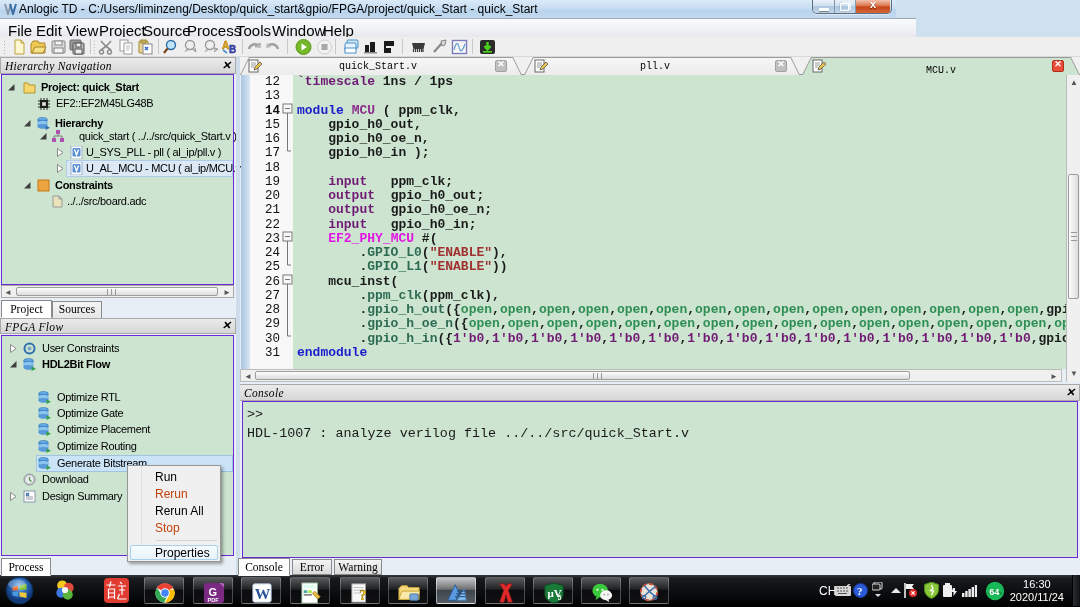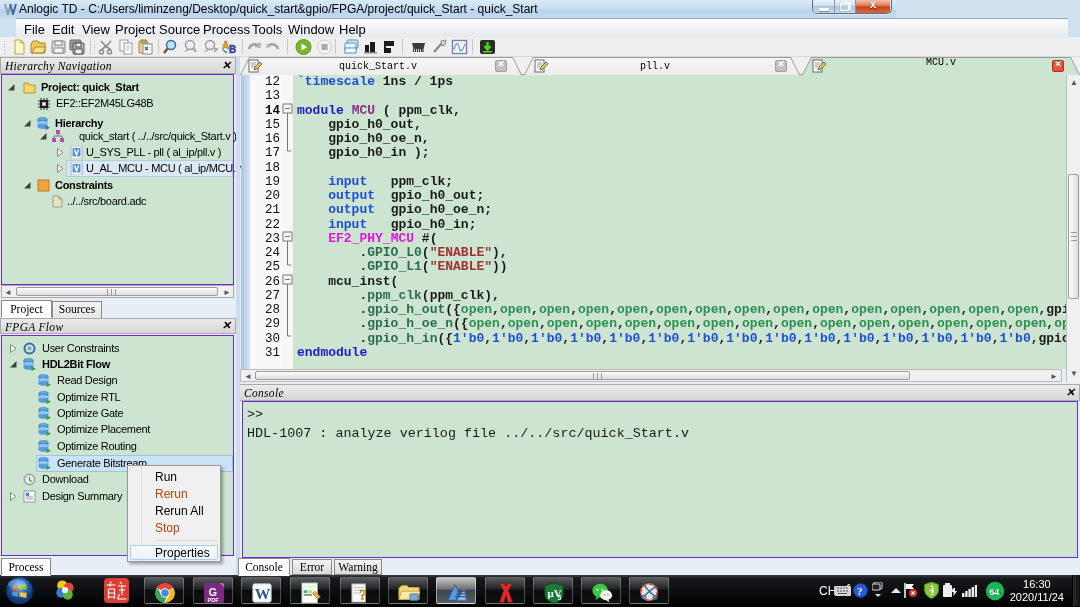--- a/index.html
+++ b/index.html
@@ -14,23 +14,23 @@
 #winbtns { position:absolute; right:4px; top:0; width:80px; height:14px; display:flex;
   border:1px solid #5f6f7f; border-top:none; border-radius:0 0 5px 5px; overflow:hidden; box-shadow:0 1px 1px rgba(255,255,255,.5);}
 .wbtn { height:100%; position:relative; }
 #btnmin { width:22px; background:linear-gradient(180deg,#e8f1f9 0%,#cfdfee 45%,#aec8e0 50%,#c4d8ea 100%); border-right:1px solid #8296a9;}
 #btnmax { width:21px; background:linear-gradient(180deg,#e8f1f9 0%,#cfdfee 45%,#aec8e0 50%,#c4d8ea 100%); border-right:1px solid #8296a9;}
 #btnclose { width:34px; background:linear-gradient(180deg,#f2c0ac 0%,#e08159 40%,#c8441a 55%,#d4693a 100%);}
 #btnmin::after { content:""; position:absolute; left:6px; top:8px; width:10px; height:3px; background:#fff; box-shadow:0 1px 1px rgba(0,0,0,.4);}
 #btnmax::after { content:""; position:absolute; left:5px; top:3px; width:7px; height:6px; border:1.5px solid #fff; box-shadow:2px -1px 0 rgba(255,255,255,.7), 0 0 1px rgba(0,0,0,.5);}
 #btnclose::after { content:"x"; position:absolute; left:0; right:0; top:-2px; text-align:center; color:#fff; font-weight:bold; font-size:11px; text-shadow:0 1px 1px rgba(0,0,0,.5); font-family:"Liberation Sans",sans-serif;}
 
-#menubar { position:absolute; left:16px; top:18px; width:1052px; height:19px;
+#menubar { position:absolute; left:0; top:18px; width:916px; height:19px;
   background:linear-gradient(180deg,#fafbfd 0%,#f1f3f6 50%,#e6e8eb 100%);
-  border-top:1px solid #9aa8b5; font-size:13px; color:#000; }
+  border-top:1px solid #9aa8b5; font-size:15px; color:#000; }
 #menubar span { position:absolute; top:3px; }
 
 #toolbar { position:absolute; left:0; top:37px; width:1080px; height:20px; background:#efefef; border-bottom:1px solid #d9d9d9;}
 .tsep { position:absolute; top:2px; width:1px; height:15px; background:#c8c8c8; }
 .tgrip { position:absolute; top:3px; width:3px; height:14px;
   background-image:radial-gradient(circle,#b5b5b5 1px,transparent 1px); background-size:3px 3px; }
 .ticon { position:absolute; top:2px; width:17px; height:16px; }
 .ticon svg { width:100%; height:100%; display:block; }
 
 #main { position:absolute; left:0; top:57px; width:1080px; height:519px; background:#e8eef5; }
@@ -61,21 +61,21 @@
 .tabx span { position:absolute; left:0; right:0; top:-2px; text-align:center; color:#fff; font-size:9px; font-weight:bold; }
 .tabx-red { background:#e8503a; border-color:#b03020; }
 #editor { position:absolute; left:241px; top:18px; width:826px; height:294px; background:#cde5d0; overflow:hidden; }
 #gutterblue { position:absolute; left:0; top:0; width:9px; height:100%; background:linear-gradient(90deg,#aac4e2,#d7e5f2); }
 #gutternum { position:absolute; left:9px; top:0; width:32px; height:100%; background:#f8f8f8; }
 #gutterfold { position:absolute; left:41px; top:0; width:11px; height:100%; background:#f7f7f7;}
 #code { position:absolute; left:52px; top:0; width:1014px; height:100%; font-family:"Liberation Mono",monospace;
   font-size:13px; font-weight:bold; line-height:14.25px; white-space:pre; color:#1a1a1a; padding:0px 0 0 4px; }
 #lnums { position:absolute; left:0; top:0; width:30px; text-align:right; font-family:"Liberation Mono",monospace;
   font-size:12.5px; line-height:14.25px; color:#111; padding-top:0px; white-space:pre;}
-.kw { color:#1c1ccd; } .kred { color:#1d4ed8; } .kmag { color:#e315e3; } .kstr { color:#a03030; }
+.kw { color:#1c1ccd; } .kred { color:#701a75; } .kmag { color:#e315e3; } .kstr { color:#a03030; }
 .kgreen { color:#2e8e55; } .kdgreen { color:#2d6b52; } .kpur { color:#8b2f8b; }
 
 #console-text { font-family:"Liberation Mono",monospace; font-size:13.4px; color:#1a1a1a; line-height:19px; white-space:pre;}
 
 #ctxmenu { position:absolute; left:127px; top:465px; width:94px; height:97px; background:#f0f0f0;
   border:1px solid #979797; box-shadow:2px 2px 3px rgba(0,0,0,.35); z-index:50; font-size:12px; }
 #ctxmenu .gutcol { position:absolute; left:0; top:0; width:14px; height:100%; background:#f0f0f0; border-right:1px solid #e0e0e0;}
 .mitem { position:absolute; left:27px; color:#000; }
 .mitem.dis { color:#c2410c; }
 
@@ -393,30 +393,20 @@
         </svg>
       <svg class="abs" style="left:21px;top:2px" width="13" height="13" viewBox="0 0 13 13">
           <ellipse cx="5.5" cy="2.8" rx="4.8" ry="2.2" fill="#6db0e8" stroke="#2a6aaa" stroke-width=".6"></ellipse>
           <path d="M0.7 2.8 v6.6 c0 1.2 2.1 2.2 4.8 2.2 s4.8 -1 4.8 -2.2 v-6.6" fill="#3f86cc"></path>
           <ellipse cx="5.5" cy="6" rx="4.8" ry="2.2" fill="#8cc4ee"></ellipse>
           <ellipse cx="5.5" cy="9.2" rx="4.8" ry="2.2" fill="#5a9ada"></ellipse>
           <path d="M8.5 8.5 l4.5 2.2 -4.5 2.2 z" fill="#2f9e45"></path>
         </svg>
       <span class="lbl bold" style="left:40px">HDL2Bit Flow</span>
       </div>
-    <div class="trow" style="top:36px">
-        <svg class="abs" style="left:36px;top:2px" width="13" height="13" viewBox="0 0 13 13">
-          <ellipse cx="5.5" cy="2.8" rx="4.8" ry="2.2" fill="#6db0e8" stroke="#2a6aaa" stroke-width=".6"></ellipse>
-          <path d="M0.7 2.8 v6.6 c0 1.2 2.1 2.2 4.8 2.2 s4.8 -1 4.8 -2.2 v-6.6" fill="#3f86cc"></path>
-          <ellipse cx="5.5" cy="6" rx="4.8" ry="2.2" fill="#8cc4ee"></ellipse>
-          <ellipse cx="5.5" cy="9.2" rx="4.8" ry="2.2" fill="#5a9ada"></ellipse>
-          <path d="M8.5 8.5 l4.5 2.2 -4.5 2.2 z" fill="#2f9e45"></path>
-        </svg>
-      <span class="lbl" style="left:55px">Read Design</span>
-      </div>
     <div class="trow" style="top:53px">
         <svg class="abs" style="left:36px;top:2px" width="13" height="13" viewBox="0 0 13 13">
           <ellipse cx="5.5" cy="2.8" rx="4.8" ry="2.2" fill="#6db0e8" stroke="#2a6aaa" stroke-width=".6"></ellipse>
           <path d="M0.7 2.8 v6.6 c0 1.2 2.1 2.2 4.8 2.2 s4.8 -1 4.8 -2.2 v-6.6" fill="#3f86cc"></path>
           <ellipse cx="5.5" cy="6" rx="4.8" ry="2.2" fill="#8cc4ee"></ellipse>
           <ellipse cx="5.5" cy="9.2" rx="4.8" ry="2.2" fill="#5a9ada"></ellipse>
           <path d="M8.5 8.5 l4.5 2.2 -4.5 2.2 z" fill="#2f9e45"></path>
         </svg>
       <span class="lbl" style="left:55px">Optimize RTL</span>
       </div>
@@ -511,21 +501,21 @@
       </svg>
     <span class="edtab" style="left:400px;top:4px">pll.v</span>
     <div class="tabx" style="left:535px">
         <span>✕</span>
       </div>
     <svg class="abs" style="left:572px;top:2px" width="14" height="14" viewBox="0 0 14 14">
         <rect x="1" y="1" width="9" height="12" fill="#fff" stroke="#666"></rect>
         <path d="M3 4 h5 M3 6 h5 M3 8 h3" stroke="#999"></path>
         <path d="M13 3 L8 8 l-1 3 l3 -1 l5 -5 z" fill="#e8c44a" stroke="#555" stroke-width=".8" transform="translate(-1,0)"></path>
       </svg>
-    <span class="edtab" style="left:686px;top:0">MCU.v</span>
+    <span class="edtab" style="left:686px;top:8px">MCU.v</span>
     <div class="tabx tabx-red" style="left:812px">
         <span>✕</span>
       </div>
   </div>
 
   <div id="editor">
     <div id="gutterblue"></div>
     <div id="gutternum">
         <div id="lnums">12
 13

